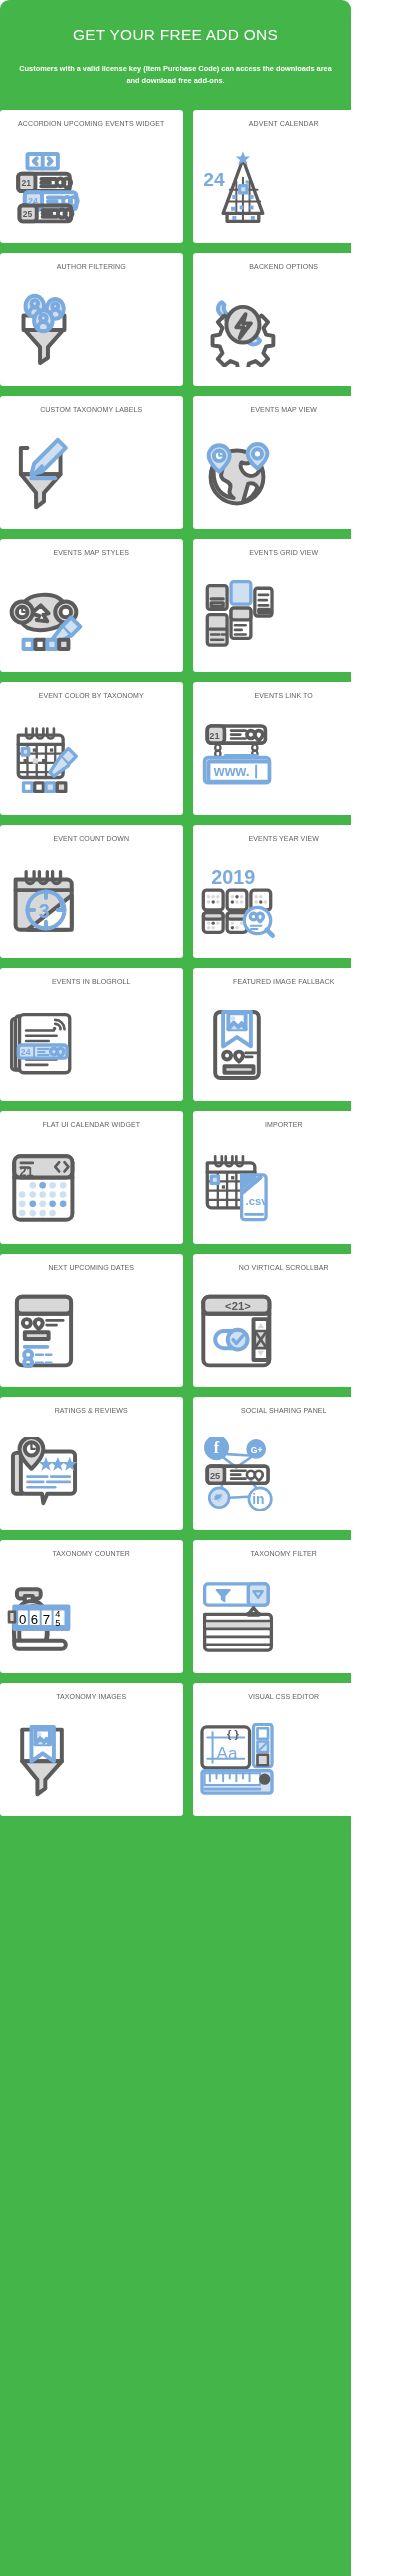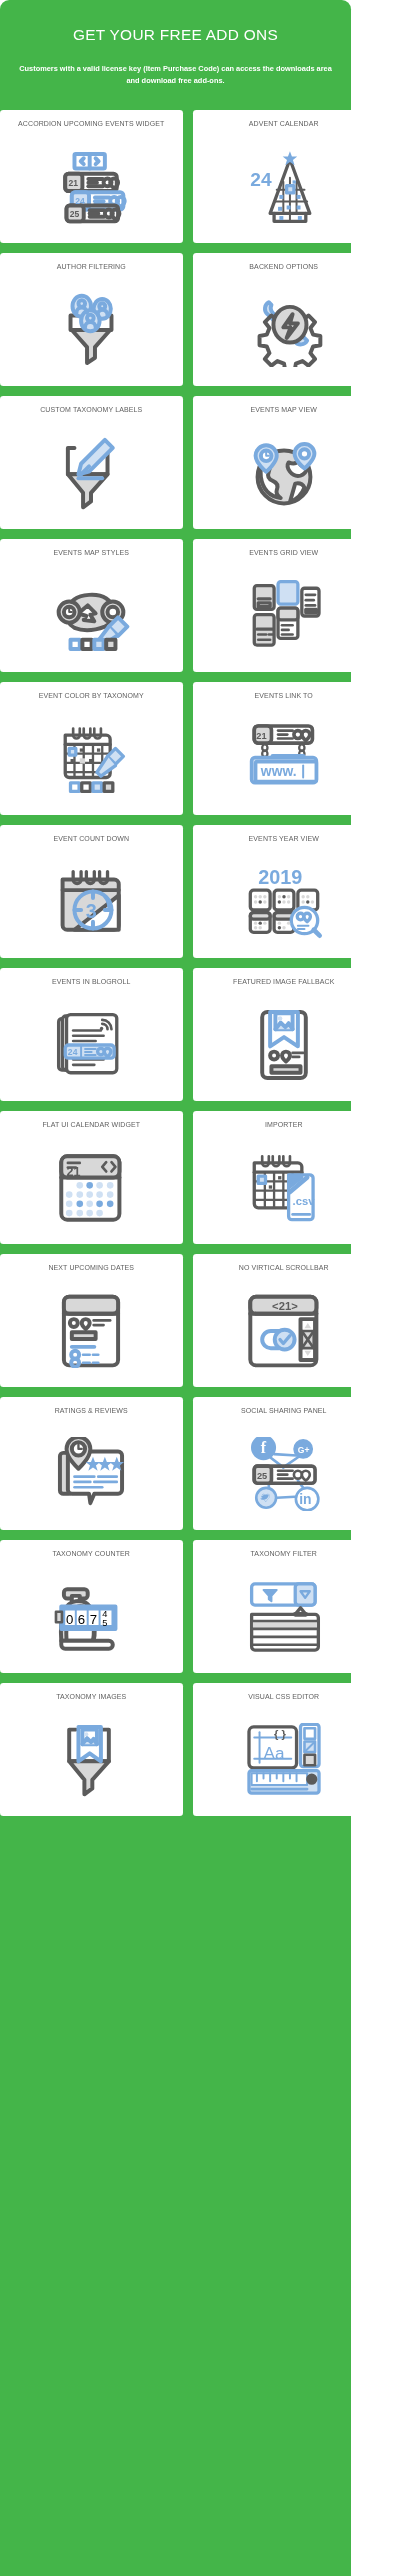--- a/index.html
+++ b/index.html
@@ -62,21 +62,20 @@
     text-align: center;
     letter-spacing: 0.1px;
     min-height: 20px;
     width: 100%;
   }
   .card-art {
     flex: 1;
     width: 100%;
     display: flex;
     align-items: center;
-    justify-content: center;
     padding-bottom: 2.6px;
   }
   .card-art svg { display: block; }
   
   .dk  { stroke: #5b5b5b; }
   .bl  { stroke: #7aaade; }
   .fgy { fill: #d8d8d8; }
   .fbl { fill: #cfe0f3; }
   .fdk { fill: #5b5b5b; }
   .fbt { fill: #7aaade; }

